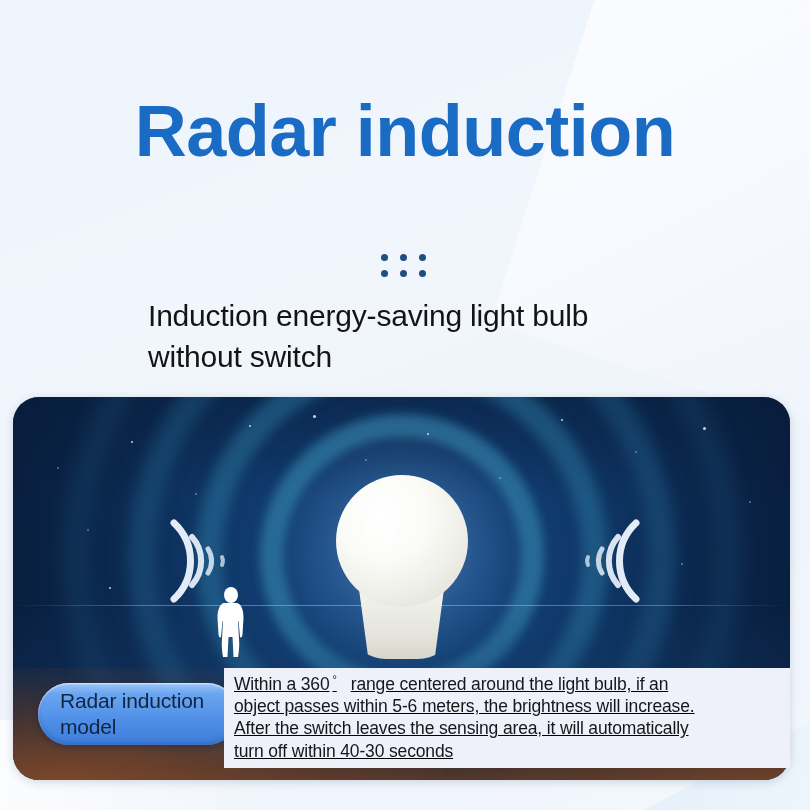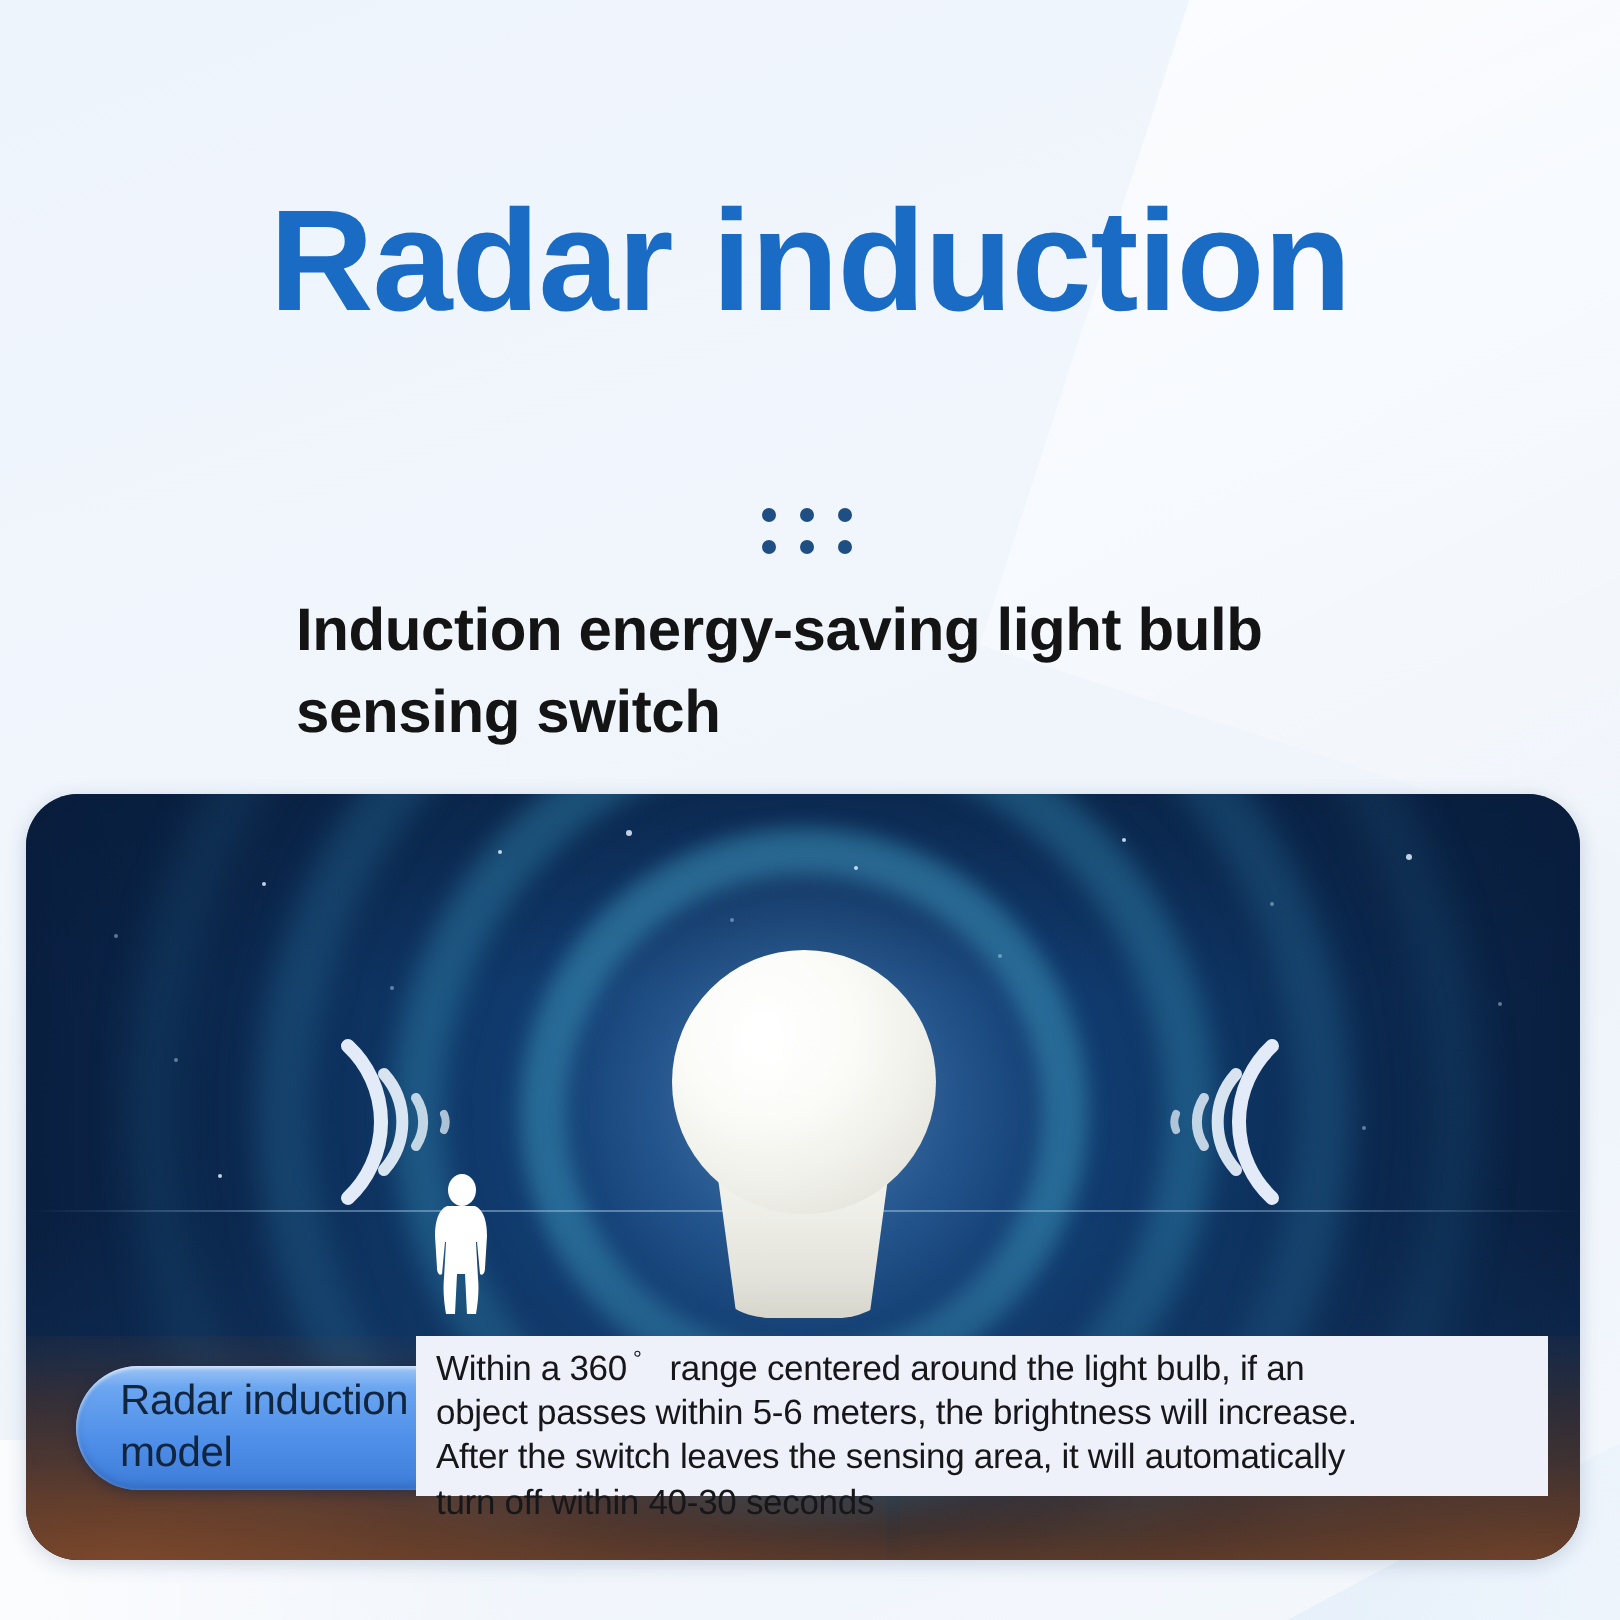--- a/index.html
+++ b/index.html
@@ -75,21 +75,21 @@
     width: 7px; height: 7px;
     border-radius: 50%;
     background: #1f4f82;
   }
 
   .subtitle {
     position: absolute;
     left: 148px; top: 296px;
     width: 620px;
     font-size: 30px;
-    font-weight: 700;
+    font-weight: 400;
     color: #141414;
     line-height: 1.36;
     letter-spacing: -0.2px;
   }
 
   
   .card {
     position: absolute;
     left: 13px; top: 397px;
     width: 777px;
@@ -242,27 +242,28 @@
     font-size: 21px;
     font-weight: 400;
     color: #11253f;
     line-height: 1.22;
     letter-spacing: -0.2px;
   }
 
   
   .desc-panel {
     position: absolute;
-    left: 208px;
+    left: 224px;
     top: 668px;
     width: 566px;
-    height: 80px;
+    height: 100px;
     background: #eef0fa;
     box-sizing: border-box;
     padding: 5px 8px 4px 10px;
+    text-decoration: underline;
   }
   .desc-text {
     font-size: 17.5px;
     font-weight: 400;
     color: #17171a;
     line-height: 1.27;
     letter-spacing: -0.15px;
   }
   .deg {
     font-size: 11px;
@@ -285,21 +286,21 @@
     <span></span>
     <span></span>
     <span></span>
     <span></span>
     <span></span>
     <span></span>
   </div>
 
   <div class="subtitle">
     <div>Induction energy-saving light bulb</div>
-    <div>sensing switch</div>
+    <div>without switch</div>
   </div>
 
   <div class="card">
 
     <div class="sky-vignette"></div>
 
     <div class="ring r4"></div>
     <div class="ring r3"></div>
     <div class="ring r2"></div>
     <div class="ring r1"></div>

